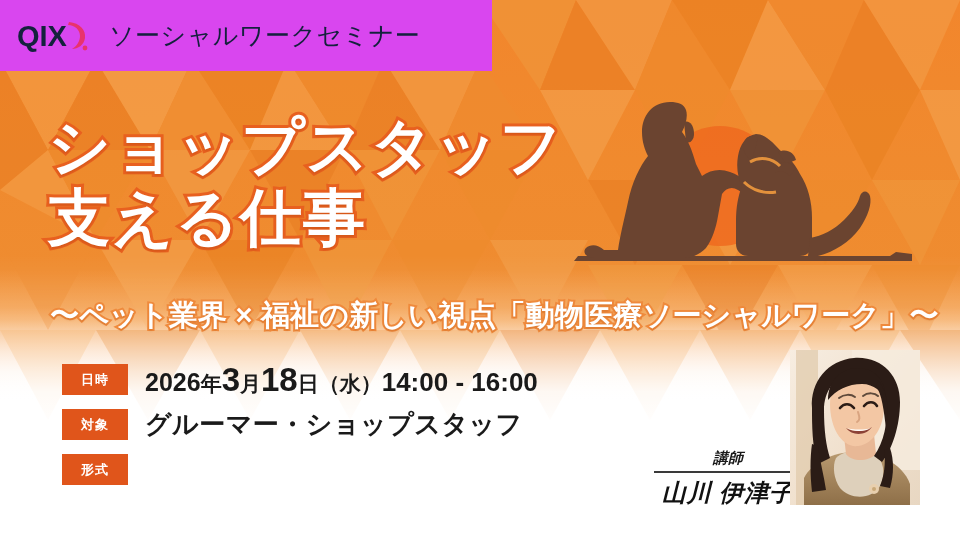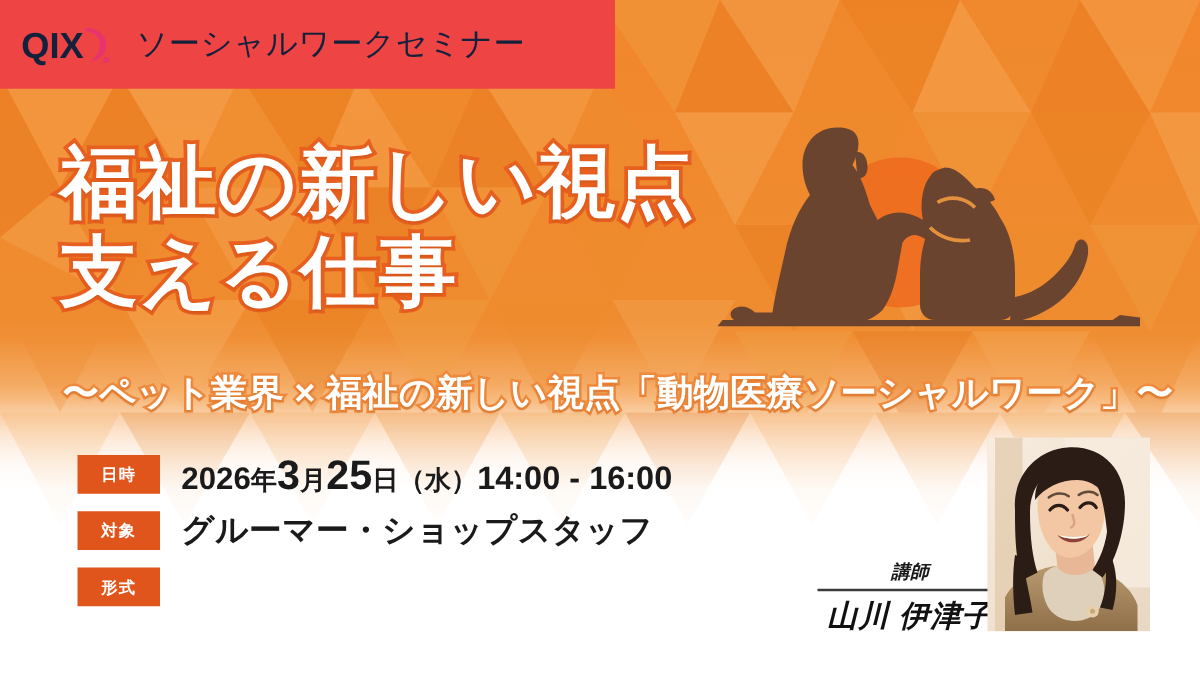--- a/index.html
+++ b/index.html
@@ -23,21 +23,21 @@
       rgba(255,255,255,0.10) 30%, rgba(255,255,255,0.55) 58%,
       rgba(255,255,255,0.90) 78%, #ffffff 100%);
   }
   .bottom-white {
     position:absolute; left:0; top:420px; width:960px; height:120px; background:#ffffff;
   }
 
   
   .header-band {
     position:absolute; left:0; top:0; width:492px; height:71px;
-    background:#ef4444; display:flex; align-items:center; padding-left:17px;
+    background:#d946ef; display:flex; align-items:center; padding-left:17px;
   }
   .logo { display:flex; align-items:flex-end; margin-right:16px; }
   .logo-svg { display:block; }
   .header-title {
     font-size:25px; font-weight:400; color:#14213d; letter-spacing:0.5px;
     white-space:nowrap; line-height:1;
   }
 
   
   .art { position:absolute; left:560px; top:78px; width:400px; height:205px; }
@@ -200,32 +200,32 @@
         <text x="0" y="27" font-family="Liberation Sans, sans-serif" font-size="29" font-weight="700" fill="#14213d" letter-spacing="0">QIX</text>
         <path d="M52,3 C63,4 69,11 68,19 C67,26 61,30 55,30
                  C60,27 63,22 63,17 C63,11 58,6 51,6 Z" fill="#e8336d"></path>
         <circle cx="68" cy="29" r="2.4" fill="#e8336d"></circle>
       </svg>
     </span>
     <span class="header-title">ソーシャルワークセミナー</span>
   </div>
 
   <div class="title-block">
-    <div class="title-line">福祉の新しい視点</div>
+    <div class="title-line">ショップスタッフ</div>
     <div class="title-line">支える仕事</div>
   </div>
 
   <div class="subtitle">〜ペット業界 × 福祉の新しい視点「動物医療ソーシャルワーク」〜</div>
 
   <div class="info">
 
     <div class="info-row">
       <span class="badge">日時</span>
       <span class="info-val v-date">
-        <span>2026</span><span class="kan">年</span><span class="big">3</span><span class="kan">月</span><span class="big">25</span><span class="kan">日</span><span class="kan">（水）</span><span class="tm">14:00 - 16:00</span>
+        <span>2026</span><span class="kan">年</span><span class="big">3</span><span class="kan">月</span><span class="big">18</span><span class="kan">日</span><span class="kan">（水）</span><span class="tm">14:00 - 16:00</span>
       </span>
     </div>
 
     <div class="info-row">
       <span class="badge">対象</span>
       <span class="info-val v-text">グルーマー・ショップスタッフ</span>
     </div>
 
     <div class="info-row">
       <span class="badge">形式</span>

